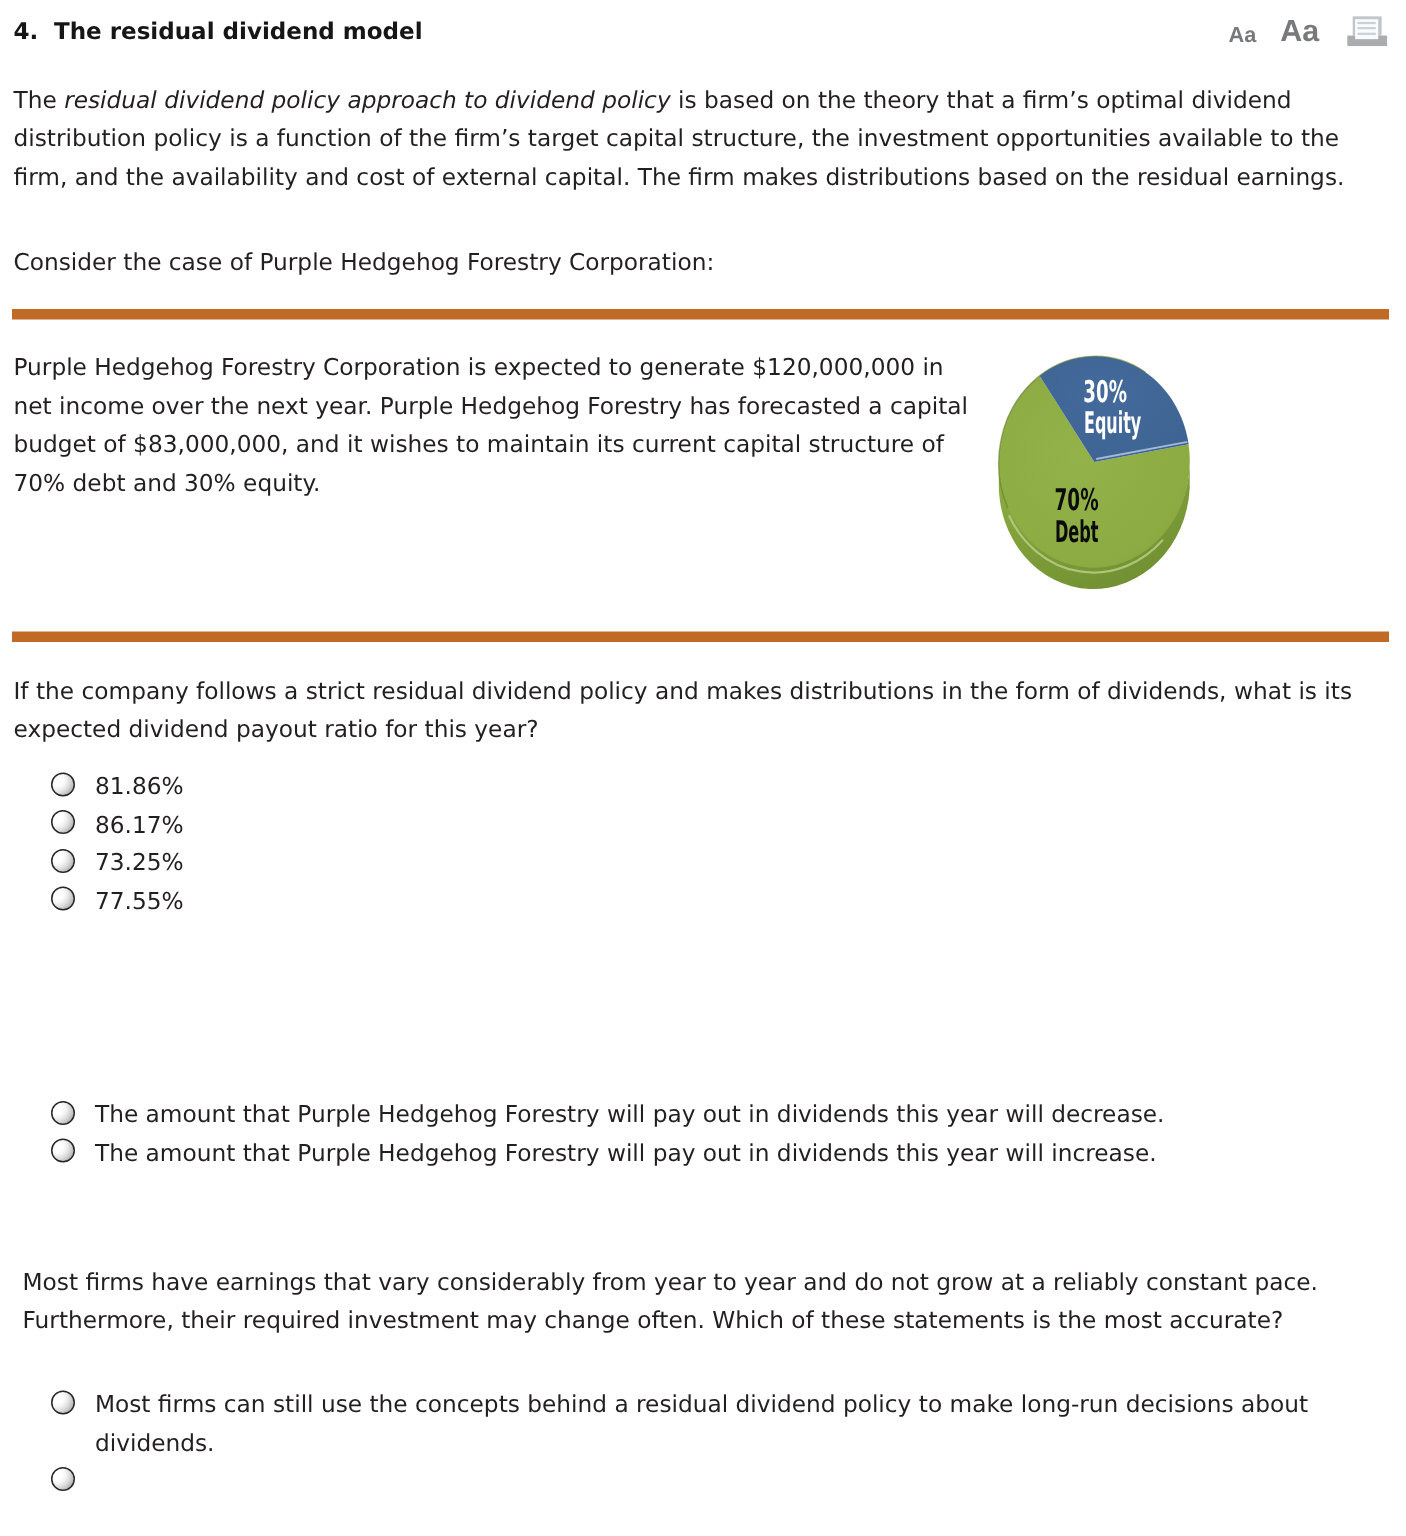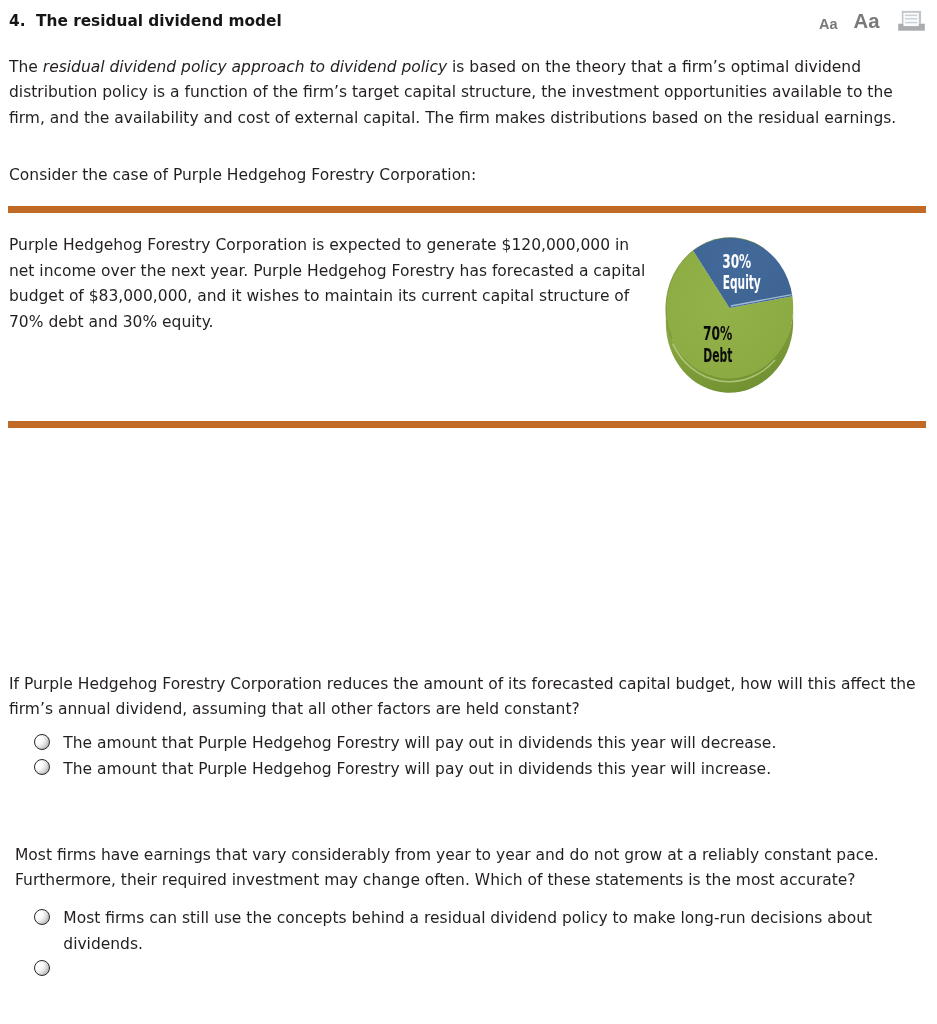--- a/index.html
+++ b/index.html
@@ -107,36 +107,54 @@
         <text x="67.2" y="45.7" fill="#fdfdfd" textLength="29.1" lengthAdjust="spacingAndGlyphs">30%</text>
         <text x="67.7" y="66.5" fill="#fdfdfd" textLength="38.1" lengthAdjust="spacingAndGlyphs">Equity</text>
         <text x="48.0" y="117.8" fill="#0b0b0b" textLength="29.4" lengthAdjust="spacingAndGlyphs">70%</text>
         <text x="48.3" y="139.5" fill="#0b0b0b" textLength="29.1" lengthAdjust="spacingAndGlyphs">Debt</text>
       </g>
     </svg>
   </div>
 
   <div class="rule" style="top:421px;"></div>
 
+  <div class="qtext" style="left:9px;top:448.5px;width:905px;">If the company follows a strict residual dividend policy and makes distributions in the form of dividends, what is its expected dividend payout ratio for this year?</div>
+  <div class="optlist" id="q1opts" style="left:34px;top:512px;">
+      <div class="opt" style="margin-bottom: 0px;">
+        <span class="radio"></span>
+        <span class="lbl">81.86%</span>
+      </div>
+      <div class="opt" style="margin-bottom: 0px;">
+        <span class="radio"></span>
+        <span class="lbl">86.17%</span>
+      </div>
+      <div class="opt" style="margin-bottom: 0px;">
+        <span class="radio"></span>
+        <span class="lbl">73.25%</span>
+      </div>
+      <div class="opt" style="margin-bottom: 0px;">
+        <span class="radio"></span>
+        <span class="lbl">77.55%</span>
+      </div>
+    </div>
 
-  <div class="qtext" style="left:9px;top:671.5px;width:920px;">If Purple Hedgehog Forestry Corporation reduces the amount of its forecasted capital budget, how will this affect the firm’s annual dividend, assuming that all other factors are held constant?</div>
   <div class="optlist" id="q2opts" style="left:34px;top:731px;">
       <div class="opt" style="margin-bottom: 0px;">
         <span class="radio"></span>
         <span class="lbl">The amount that Purple Hedgehog Forestry will pay out in dividends this year will decrease.</span>
       </div>
       <div class="opt" style="margin-bottom: 0px;">
         <span class="radio"></span>
         <span class="lbl">The amount that Purple Hedgehog Forestry will pay out in dividends this year will increase.</span>
       </div>
     </div>
 
   <div class="qtext" style="left:15px;top:842.5px;width:880px;">Most firms have earnings that vary considerably from year to year and do not grow at a reliably constant pace. Furthermore, their required investment may change often. Which of these statements is the most accurate?</div>
   <div class="optlist" id="q3opts" style="left:34px;top:906px;">
-      <div class="opt" style="margin-bottom: 0px;">
+      <div class="opt" style="margin-bottom: 0px; margin-top: 18px;">
         <span class="radio"></span>
         <span class="lbl">Most firms can still use the concepts behind a residual dividend policy to make long-run decisions about dividends.</span>
       </div>
       <div class="opt" style="margin-bottom: 0px;">
         <span class="radio"></span>
       </div>
     </div>
 
 </div>
 

